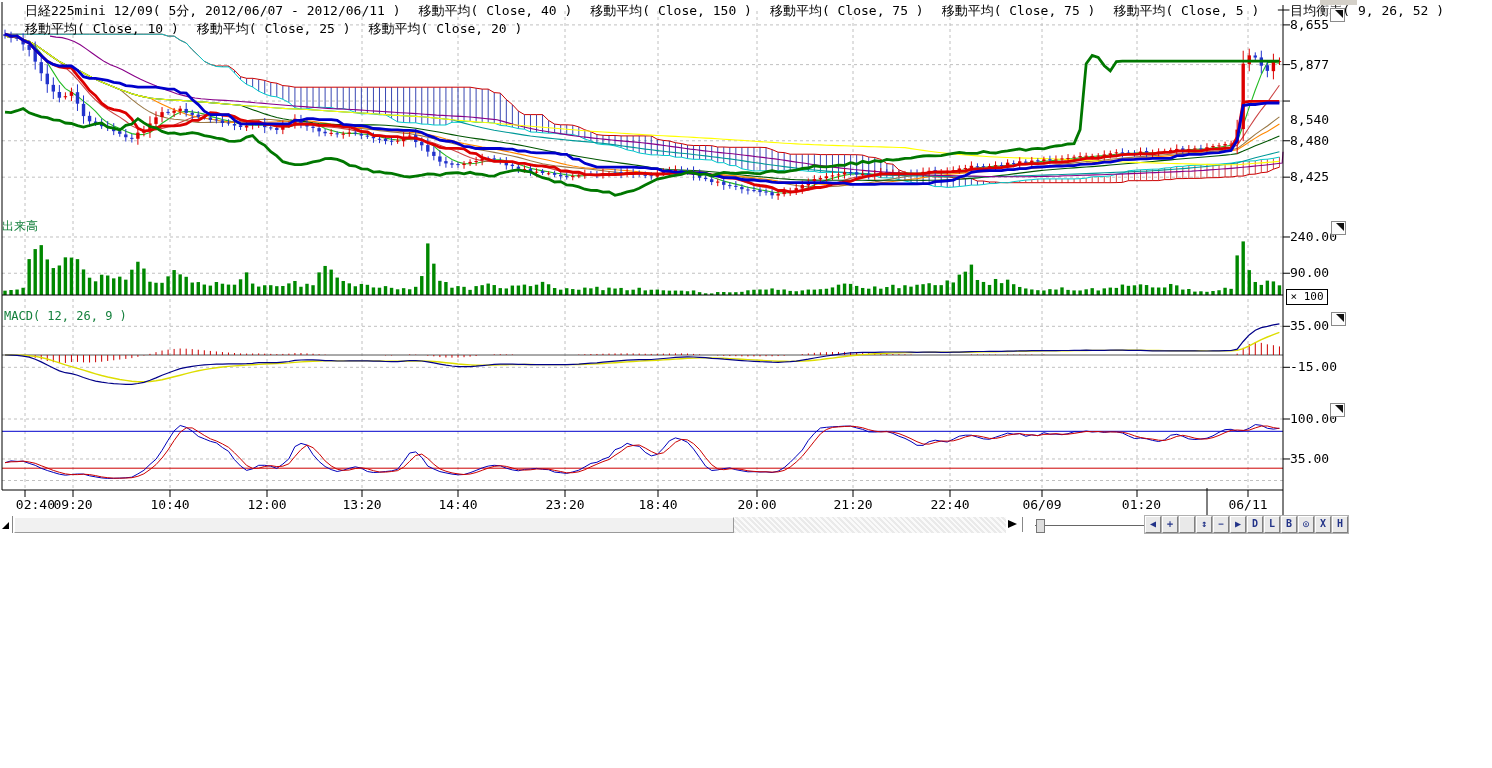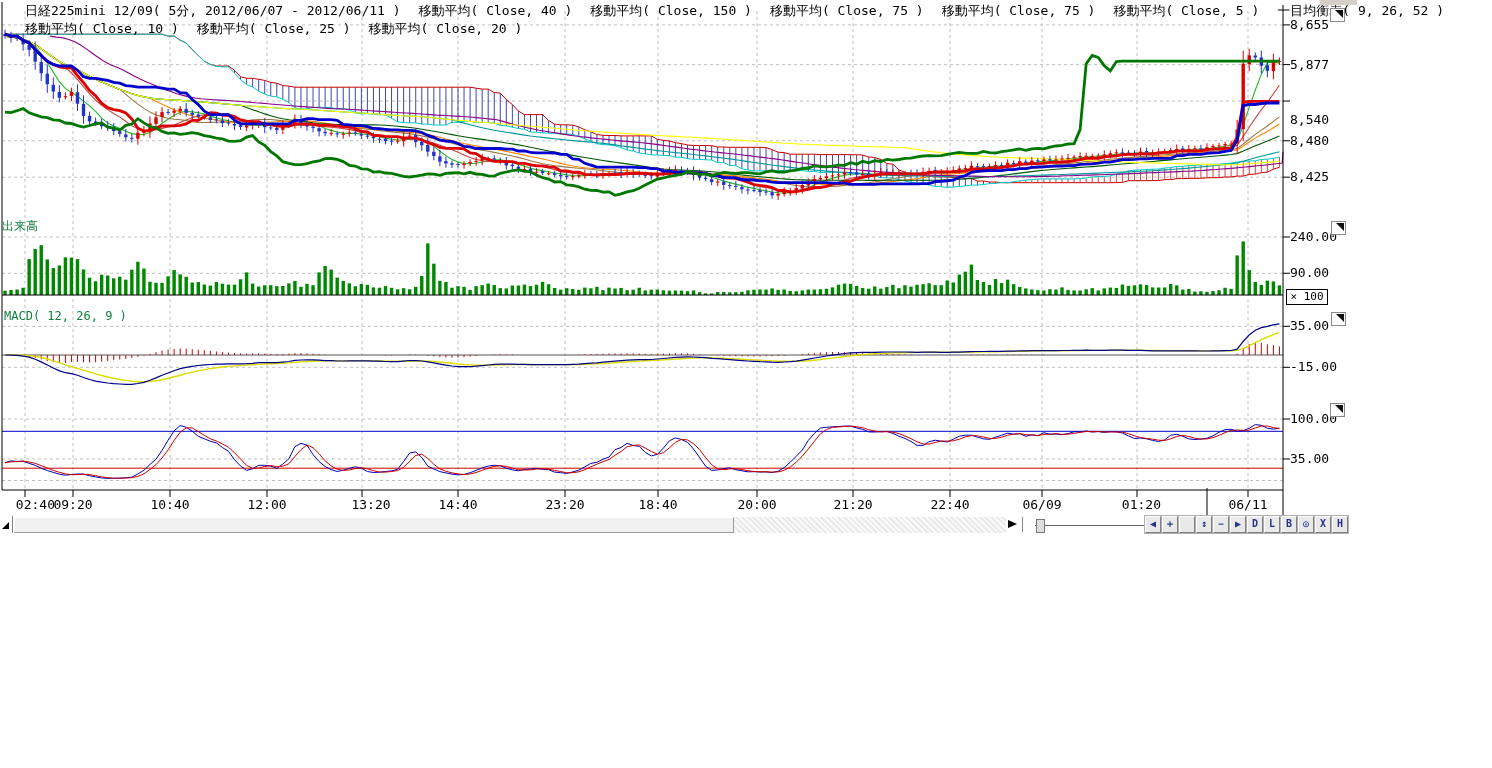--- a/index.html
+++ b/index.html
@@ -1160,21 +1160,21 @@
     </div>
   <div class="ddbtn" style="left:1330px;top:403px;">
       <span class="tri"></span>
     </div>
 
   <div id="timeaxis">
       <div class="tlabel" style="left: 7px; top: 497px; text-align: right;">02:40</div>
       <div class="tlabel" style="left: 49px; top: 497px;">09:20</div>
       <div class="tlabel" style="left: 146px; top: 497px;">10:40</div>
       <div class="tlabel" style="left: 243px; top: 497px;">12:00</div>
-      <div class="tlabel" style="left: 347px; top: 497px;">13:20</div>
+      <div class="tlabel" style="left: 338px; top: 497px;">13:20</div>
       <div class="tlabel" style="left: 434px; top: 497px;">14:40</div>
       <div class="tlabel" style="left: 541px; top: 497px;">23:20</div>
       <div class="tlabel" style="left: 634px; top: 497px;">18:40</div>
       <div class="tlabel" style="left: 733px; top: 497px;">20:00</div>
       <div class="tlabel" style="left: 829px; top: 497px;">21:20</div>
       <div class="tlabel" style="left: 926px; top: 497px;">22:40</div>
       <div class="tlabel" style="left: 1018px; top: 497px;">06/09</div>
       <div class="tlabel" style="left: 1113px; top: 497px; text-align: right;">01:20</div>
       <div class="tlabel" style="left: 1224px; top: 497px;">06/11</div>
     </div>

